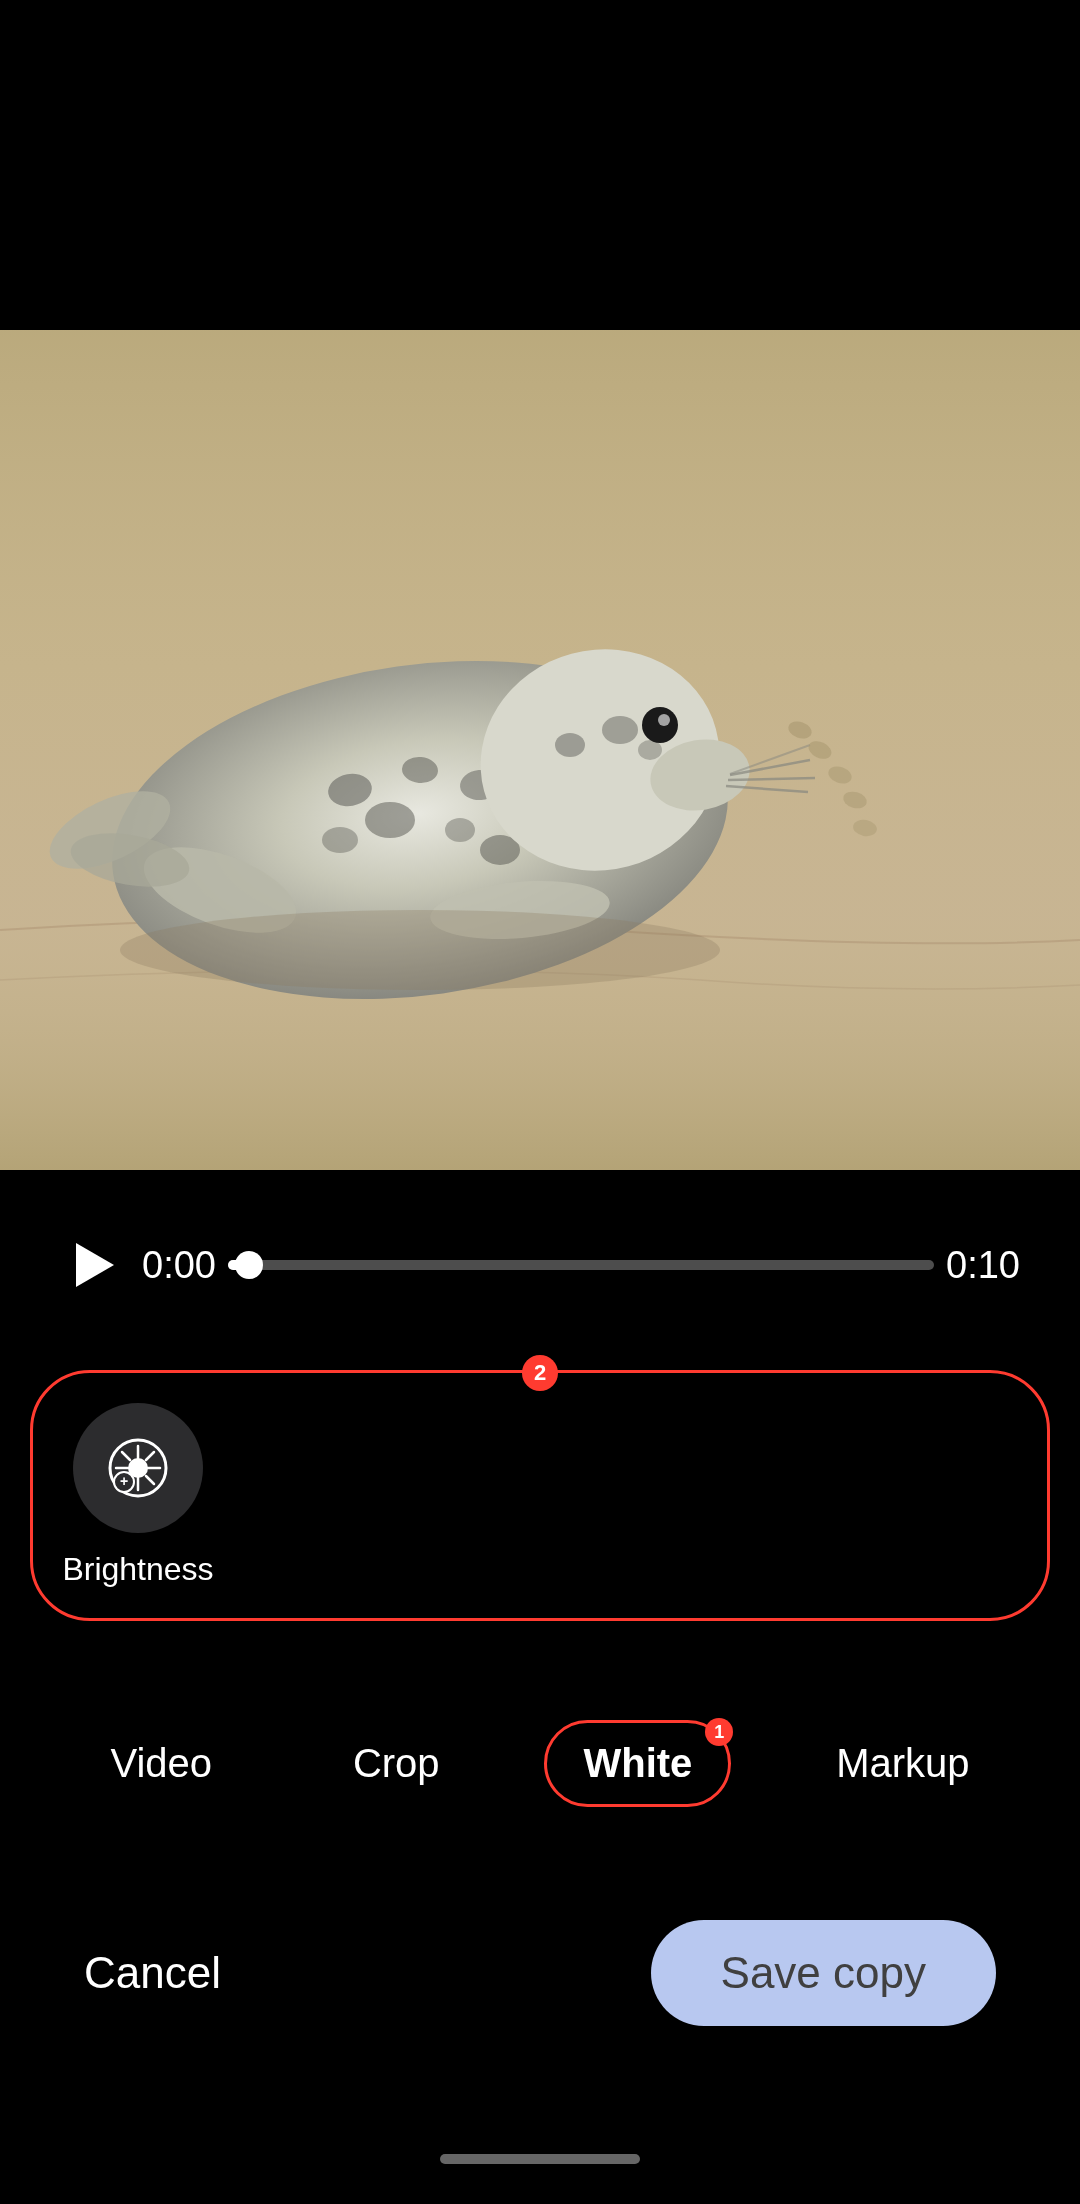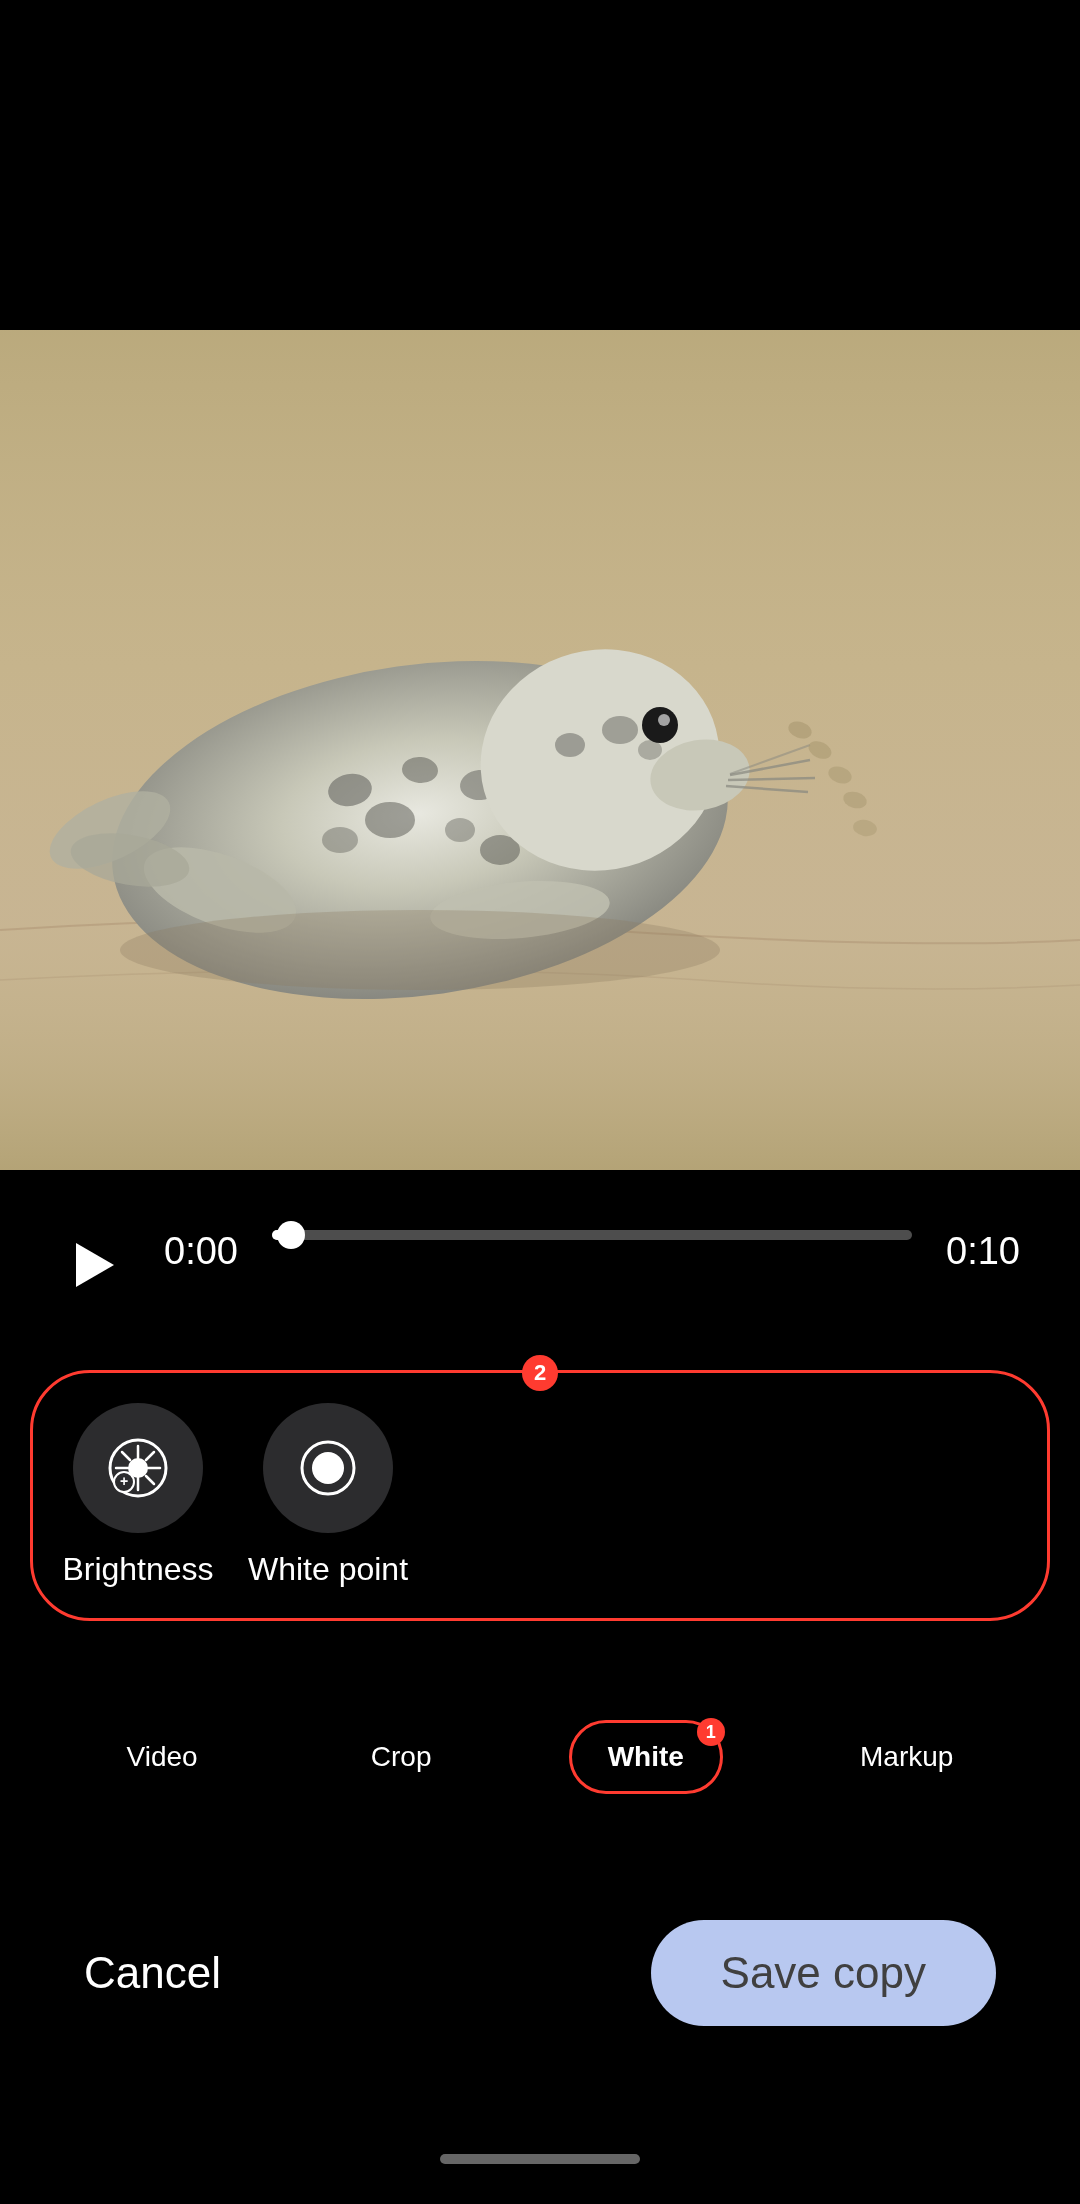--- a/index.html
+++ b/index.html
@@ -50,21 +50,22 @@
     }
 
     
     .video-controls {
       position: absolute;
       bottom: 750px;
       left: 0;
       width: 1080px;
       padding: 30px 60px;
       display: flex;
-      gap: 34px;
+      align-items: center;
+      gap: 12px;
     }
 
     .play-button {
       width: 70px;
       height: 70px;
       display: flex;
       align-items: center;
       justify-content: center;
       flex-shrink: 0;
     }
@@ -223,21 +224,21 @@
       display: flex;
       align-items: center;
       justify-content: center;
       color: white;
       font-size: 18px;
       font-weight: 700;
     }
 
     .tab-label {
       color: #ffffff;
-      font-size: 28px;
+      font-size: 40px;
       font-weight: 400;
     }
 
     .tab-item.active .tab-label {
       font-weight: 600;
     }
 
     
     .bottom-actions {
       position: absolute;
@@ -383,29 +384,20 @@
           <path d="M4 62 L30 36 A4 4 0 0 0 30 28 L4 2" fill="none"></path>
 
           <circle cx="18" cy="46" r="10" fill="#2c2c2e" stroke="white" stroke-width="2"></circle>
           <text x="18" y="50" text-anchor="middle" fill="white" font-size="14" font-weight="bold">+</text>
         </svg>
       </div>
       <span class="tool-label">Brightness</span>
     </div>
 
 
-    <div class="tool-item">
-      <div class="tool-icon-circle">
-        <svg viewBox="0 0 65 65" fill="none" xmlns="http://www.w3.org/2000/svg">
-          <circle cx="32" cy="32" r="26" stroke="white" stroke-width="3" fill="none"></circle>
-          <circle cx="32" cy="32" r="16" fill="white"></circle>
-        </svg>
-      </div>
-      <span class="tool-label">White point</span>
-    </div>
 
 
 
   </div>
 </div>
 
 <div class="bottom-tabs" style="top: 1700px; bottom: auto;">
 
   <div class="tab-item">
     <span class="tab-label">Video</span>

